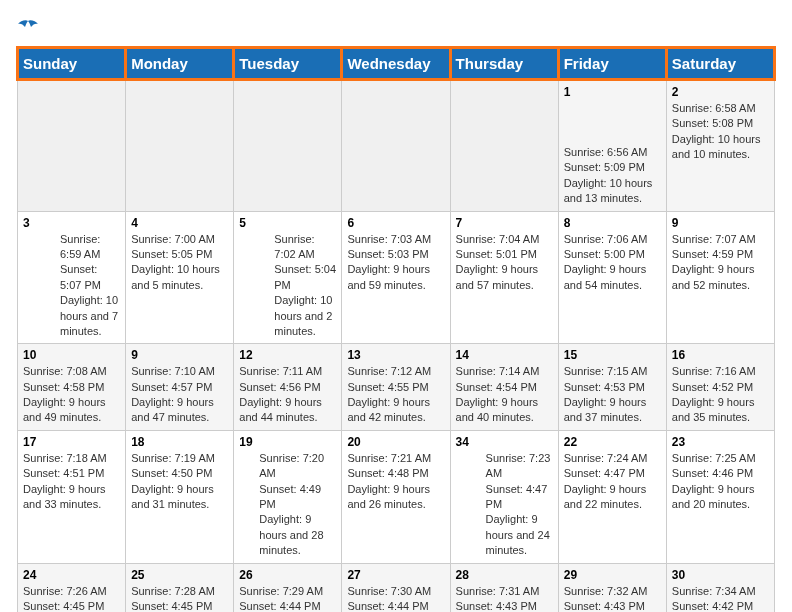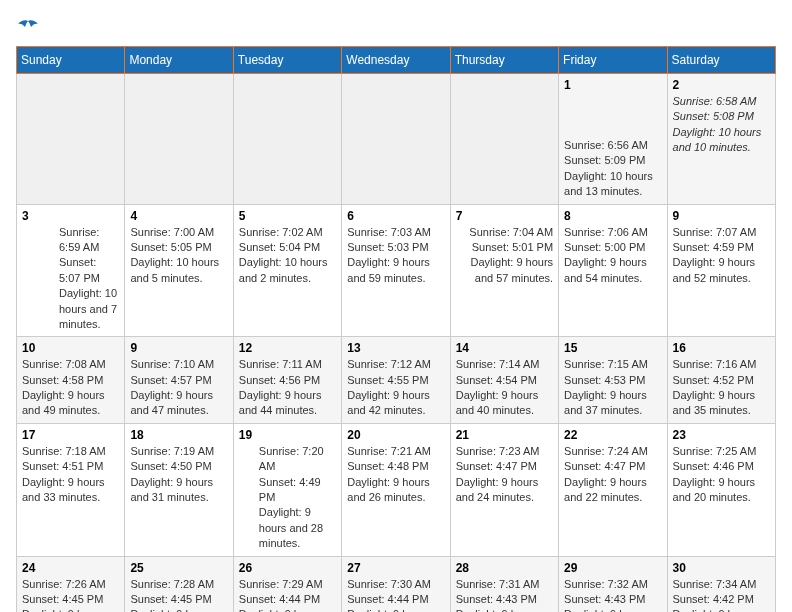--- a/index.html
+++ b/index.html
@@ -41,23 +41,23 @@
     table {
       width: 100%;
       border-collapse: collapse;
       font-size: 11px;
     }
     thead tr th {
       background: #1a6eb5;
       color: #fff;
       padding: 6px 4px;
       text-align: left;
-      font-size: 12px;
-      font-weight: normal;
-      border: 1px solid #f97316;
+      font-size: 15px;
+      font-weight: bold;
+      border: 3px solid #f97316;
     }
     tbody tr td {
       vertical-align: top;
       padding: 4px 5px;
       border: 1px solid #ccc;
       width: 14.28%;
       min-height: 80px;
       background: #fff;
     }
     tbody tr:nth-child(odd) td {
@@ -118,53 +118,53 @@
         <td class="empty"></td>
         <td class="empty"></td>
         <td>
           <span class="day-num">1</span>
           <div class="day-info" style="white-space: pre-wrap; margin-top: 46px;">Sunrise: 6:56 AM
 Sunset: 5:09 PM
 Daylight: 10 hours and 13 minutes.</div>
         </td>
         <td>
           <span class="day-num">2</span>
-          <div class="day-info" style="white-space: pre-wrap; font-style: italic;">Sunrise: 6:58 AM
+          <div class="day-info" style="white-space: pre-wrap;">Sunrise: 6:58 AM
 Sunset: 5:08 PM
 Daylight: 10 hours and 10 minutes.</div>
         </td>
       </tr>
       <tr>
         <td>
           <span class="day-num">3</span>
           <div class="day-info" style="white-space: pre-wrap; margin-left: 37px;">Sunrise: 6:59 AM
 Sunset: 5:07 PM
 Daylight: 10 hours and 7 minutes.</div>
         </td>
         <td>
           <span class="day-num">4</span>
           <div class="day-info" style="white-space: pre-wrap;">Sunrise: 7:00 AM
 Sunset: 5:05 PM
 Daylight: 10 hours and 5 minutes.</div>
         </td>
         <td>
           <span class="day-num">5</span>
-          <div class="day-info" style="white-space: pre-wrap;">Sunrise: 7:02 AM
+          <div class="day-info" style="white-space: pre-wrap; margin-left: 35px;">Sunrise: 7:02 AM
 Sunset: 5:04 PM
 Daylight: 10 hours and 2 minutes.</div>
         </td>
         <td>
           <span class="day-num">6</span>
           <div class="day-info" style="white-space: pre-wrap;">Sunrise: 7:03 AM
 Sunset: 5:03 PM
 Daylight: 9 hours and 59 minutes.</div>
         </td>
         <td>
           <span class="day-num">7</span>
-          <div class="day-info" style="white-space: pre-wrap; text-align: right;">Sunrise: 7:04 AM
+          <div class="day-info" style="white-space: pre-wrap;">Sunrise: 7:04 AM
 Sunset: 5:01 PM
 Daylight: 9 hours and 57 minutes.</div>
         </td>
         <td>
           <span class="day-num">8</span>
           <div class="day-info" style="white-space: pre-wrap;">Sunrise: 7:06 AM
 Sunset: 5:00 PM
 Daylight: 9 hours and 54 minutes.</div>
         </td>
         <td>
@@ -237,22 +237,22 @@
 Sunset: 4:49 PM
 Daylight: 9 hours and 28 minutes.</div>
         </td>
         <td>
           <span class="day-num">20</span>
           <div class="day-info" style="white-space: pre-wrap;">Sunrise: 7:21 AM
 Sunset: 4:48 PM
 Daylight: 9 hours and 26 minutes.</div>
         </td>
         <td>
-          <span class="day-num">21</span>
-          <div class="day-info" style="white-space: pre-wrap;">Sunrise: 7:23 AM
+          <span class="day-num">34</span>
+          <div class="day-info" style="white-space: pre-wrap; margin-left: 30px;">Sunrise: 7:23 AM
 Sunset: 4:47 PM
 Daylight: 9 hours and 24 minutes.</div>
         </td>
         <td>
           <span class="day-num">22</span>
           <div class="day-info" style="white-space: pre-wrap;">Sunrise: 7:24 AM
 Sunset: 4:47 PM
 Daylight: 9 hours and 22 minutes.</div>
         </td>
         <td>

